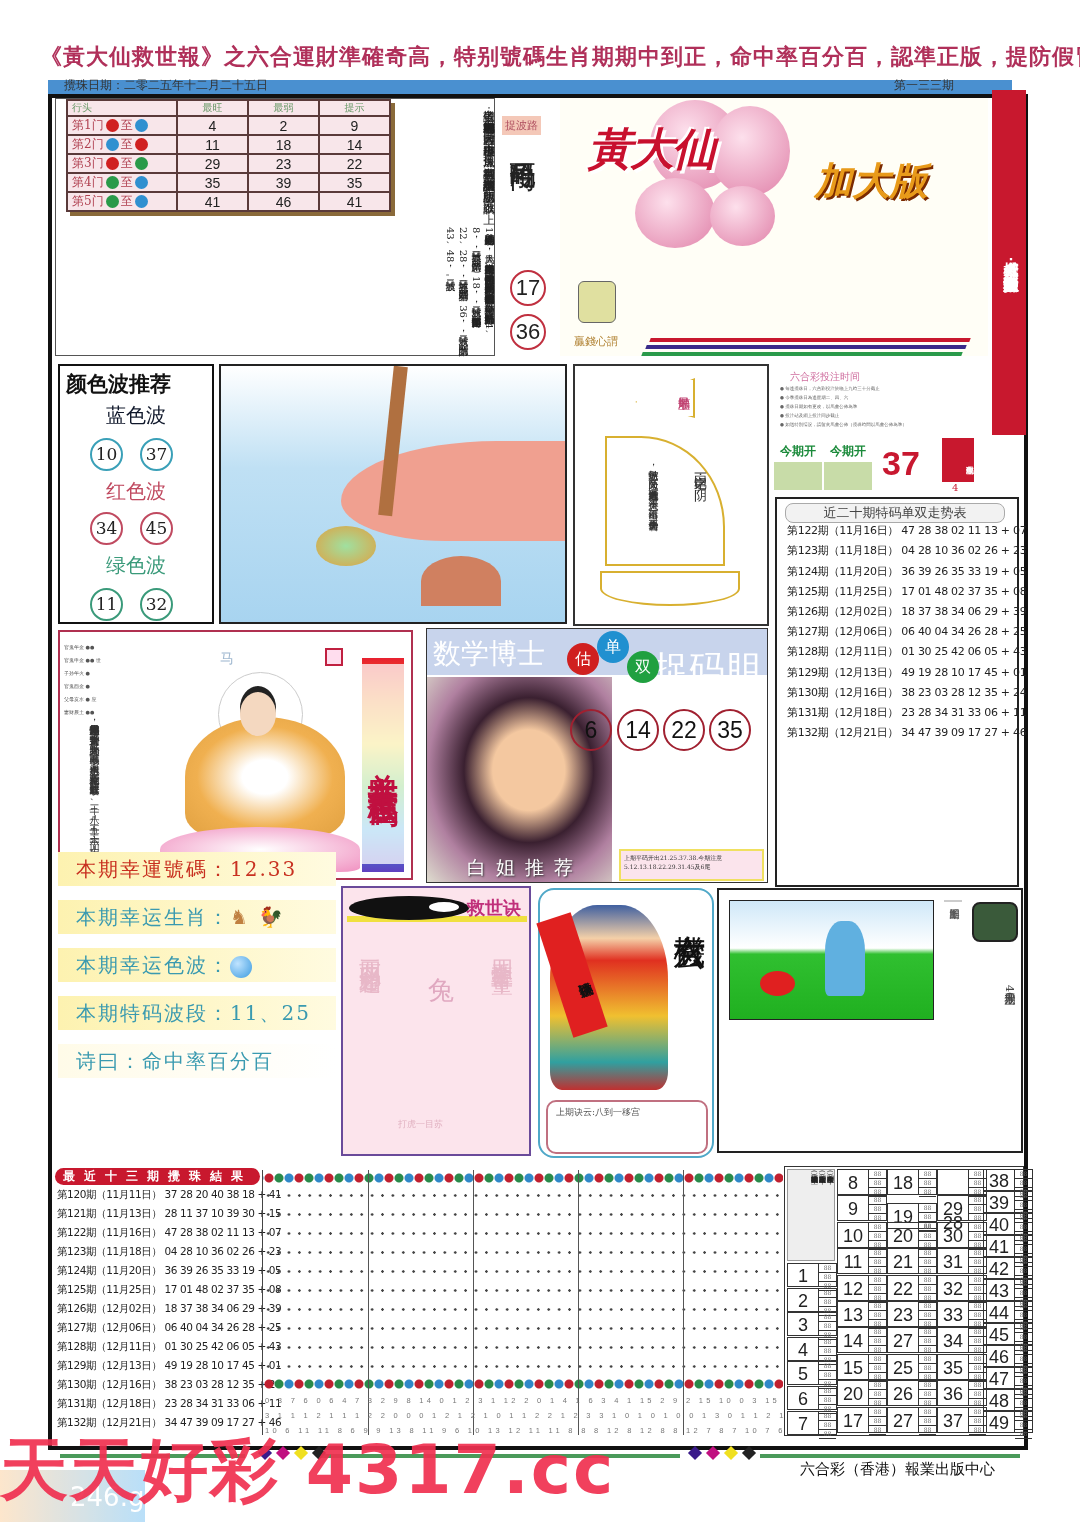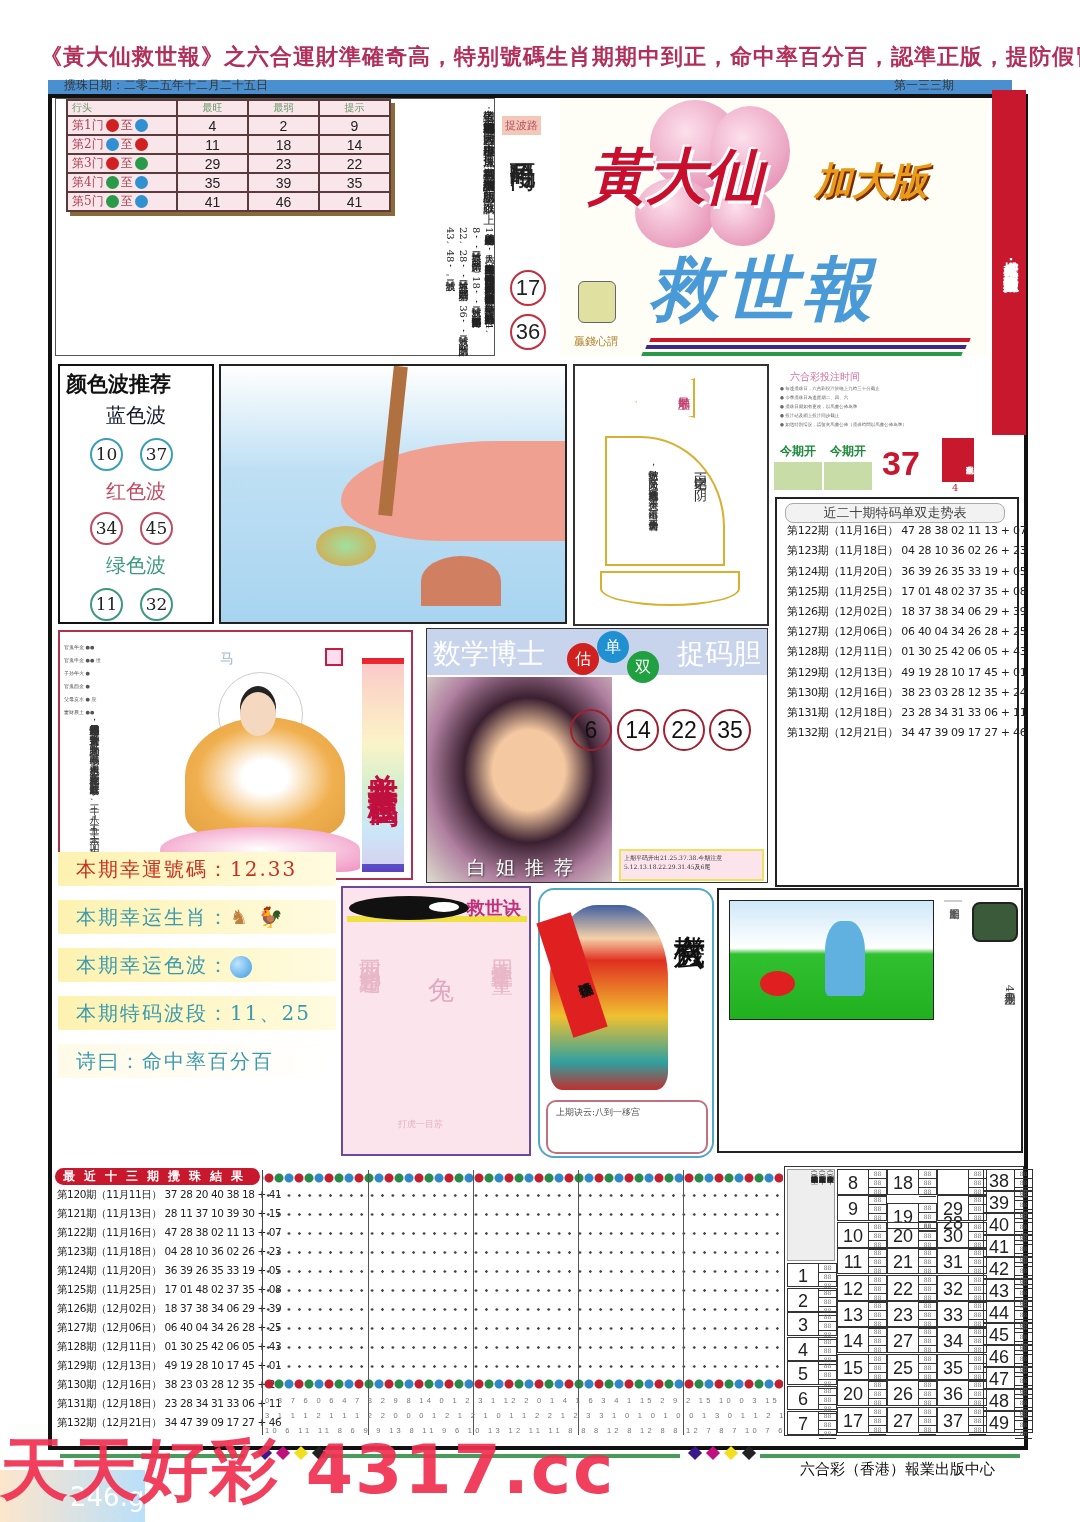--- a/index.html
+++ b/index.html
@@ -17,21 +17,21 @@
 .doortbl td.lab{color:#b04050;font-family:"DejaVu Serif",serif;font-size:12px;text-align:left;padding-left:4px;width:110px}
 .ball{display:inline-block;width:13px;height:13px;border-radius:50%;vertical-align:middle;margin:0 2px}
 .notice{position:absolute;font-size:11.5px;writing-mode:vertical-rl;line-height:14px;color:#222}
 .lengmen{left:500px;top:98px;width:55px;height:258px}
 .lengmen .tag{position:absolute;left:2px;top:18px;background:#f4c8b8;color:#b05060;font-size:11px;padding:2px 3px}
 .lengmen .big{position:absolute;left:8px;top:45px;writing-mode:vertical-rl;font-size:26px;line-height:30px;color:#222}
 .circ{position:absolute;border:2px solid #c03040;border-radius:50%;text-align:center;font-family:"Liberation Sans",sans-serif;color:#222}
 
 .mast{left:560px;top:98px;width:428px;height:258px;background:#fffef6}
 .blob{position:absolute;border-radius:50%;background:radial-gradient(circle at 40% 35%,#fde0ec,#e080a8)}
-.t1{position:absolute;left:28px;top:39px;font-size:60px;font-weight:bold;color:#c8102e;font-family:Liberation Sans, sans-serif;font-style:italic;text-shadow:3px 3px 0 #fff,-2px -2px 0 #fff;letter-spacing:-2px}
+.t1{position:absolute;left:28px;top:22px;font-size:44px;font-weight:bold;color:#c8102e;font-family:Liberation Sans, sans-serif;font-style:italic;text-shadow:3px 3px 0 #fff,-2px -2px 0 #fff;letter-spacing:-2px}
 .t2{position:absolute;left:254px;top:58px;font-size:38px;font-weight:bold;color:#e89a1a;font-family:"DejaVu Sans",sans-serif;font-style:italic;text-shadow:2px 2px 0 #7a2a00}
 .t3{position:absolute;left:90px;top:145px;font-size:70px;font-weight:bold;color:#4a9ad8;font-family:"DejaVu Sans",sans-serif;font-style:italic;letter-spacing:6px}
 .stripe{position:absolute;height:4px;transform:skewX(-20deg)}
 .winlab{position:absolute;left:14px;top:236px;font-size:11px;color:#b08030;font-family:"DejaVu Sans",sans-serif}
 .redside{left:992px;top:90px;width:34px;height:345px;background:#c8182e;color:#fff;font-size:15px;font-weight:bold;writing-mode:vertical-rl;text-align:center;line-height:30px;padding-top:4px}
 
 .wavebox{left:58px;top:364px;width:156px;height:260px;border:2px solid #111}
 .wavebox .ttl{position:absolute;left:6px;top:4px;font-size:21px;font-weight:bold;font-family:"DejaVu Sans",sans-serif;color:#111}
 .wavebox .wl{position:absolute;left:0;width:152px;text-align:center;font-size:20px}
 .wc{position:absolute;width:33px;height:33px;border-radius:50%;border:2px solid;font-size:17px;line-height:29px;text-align:center}
@@ -64,21 +64,21 @@
 .godbox .fig{position:absolute;left:125px;top:85px;width:160px;height:120px;border-radius:50% 50% 20% 20%;background:radial-gradient(#fff 20%,#f0b050 60%,#e0a040)}
 .godbox .head{position:absolute;left:180px;top:60px;width:36px;height:44px;border-radius:50%;background:#f4d8c0;box-shadow:0 -6px 0 #222}
 .godbox .lotus{position:absolute;left:100px;top:195px;width:200px;height:45px;border-radius:50% 50% 10% 10%;background:radial-gradient(#fff,#f090c0)}
 .godbox .vtxt{position:absolute;left:28px;top:85px;writing-mode:vertical-rl;font-size:10px;line-height:13px;height:140px;color:#333;direction:ltr}
 .godbox .seal{position:absolute;left:265px;top:16px;width:18px;height:18px;border:2px solid #c02040;background:#fde}
 .rainbow{position:absolute;left:302px;top:26px;width:42px;height:214px;background:linear-gradient(#e82030,#f08020,#f0d020,#50c040,#30a0e0,#6040c0);}
 .rainbow div{writing-mode:vertical-rl;color:#c01040;font-size:30px;font-weight:bold;font-family:"DejaVu Sans",sans-serif;text-align:center;width:42px;background:rgba(255,255,255,.75);line-height:42px;letter-spacing:4px;margin-top:6px;height:200px;margin-left:0}
 .math{left:426px;top:628px;width:342px;height:255px;border:1px solid #333;background:#fff;overflow:hidden}
 .math .bar{position:absolute;left:0;top:0;width:340px;height:46px;background:#c8d4ec}
 .math .bar .l{position:absolute;left:6px;top:6px;font-size:28px;color:#fff}
-.math .bar .r{position:absolute;right:6px;top:6px;font-size:28px;color:#fff}
+.math .bar .r{position:absolute;right:6px;top:16px;font-size:36px;color:#fff}
 .math .bb{position:absolute;width:32px;height:32px;border-radius:50%;color:#fff;font-size:16px;text-align:center;line-height:32px}
 .math .girl{position:absolute;left:0;top:48px;width:185px;height:207px;background:radial-gradient(ellipse at 55% 45%,#f4c8a0 25%,#3a2030 45%,#b080a0 70%,#e0e0d0)}
 .math .bn{position:absolute;top:80px;width:42px;height:42px;border:2px solid #a02030;border-radius:50%;font-size:23px;text-align:center;line-height:38px;font-family:"Liberation Sans",sans-serif;color:#111}
 .math .cap{position:absolute;left:40px;top:226px;font-size:19px;color:#fff;letter-spacing:10px;text-shadow:1px 1px 2px #333}
 .math .note{position:absolute;left:192px;top:220px;width:145px;height:32px;background:#fbe4ec;border:2px solid #f0e060;font-size:6px;padding:3px;color:#333}
 .lucky{left:58px;top:852px;width:278px;height:230px}
 .lucky .ln{position:absolute;left:0;width:278px;height:34px;font-size:20px;padding-left:18px;line-height:34px;letter-spacing:2px;background:linear-gradient(90deg,#fdf2b0,#fffbe0)}
 .jue{left:341px;top:886px;width:190px;height:270px;border:2px solid #6a4a9a;background:#fce4ec}
 .jue .yinyang{position:absolute;left:6px;top:8px;width:120px;height:24px;border-radius:50%;background:#111}
 .jue .yinyang::after{content:"";position:absolute;left:80px;top:6px;width:30px;height:10px;background:#fff;border-radius:50%}
@@ -182,21 +182,20 @@
   <div class="circ" style="left:10px;top:216px;width:36px;height:36px;font-size:22px;line-height:32px">36</div>
 </div>
 
 <div class="abs mast">
   <div class="blob" style="left:90px;top:2px;width:90px;height:90px"></div>
   <div class="blob" style="left:150px;top:8px;width:80px;height:90px"></div>
   <div class="blob" style="left:75px;top:80px;width:80px;height:70px"></div>
   <div class="blob" style="left:150px;top:88px;width:65px;height:60px"></div>
   <div class="t1">黃大仙</div>
   <div class="t2">加大版</div>
-  <div class="t3">救世報</div>
   <div class="stripe" style="left:90px;top:240px;width:320px;background:#c8182e"></div>
   <div class="stripe" style="left:86px;top:247px;width:320px;background:#3a2a8a"></div>
   <div class="stripe" style="left:82px;top:254px;width:320px;background:#2a9a4a"></div>
   <div style="position:absolute;left:18px;top:183px;width:38px;height:42px;background:#e0e0a0;border-radius:6px;border:1px solid #666"></div>
   <div class="winlab">贏錢心謂</div>
 </div>
 <div class="abs redside">六合權威：〈黃大仙救世報加大版〉强勢出版！</div>
 
 <div class="abs wavebox">
   <div class="ttl">颜色波推荐</div>

